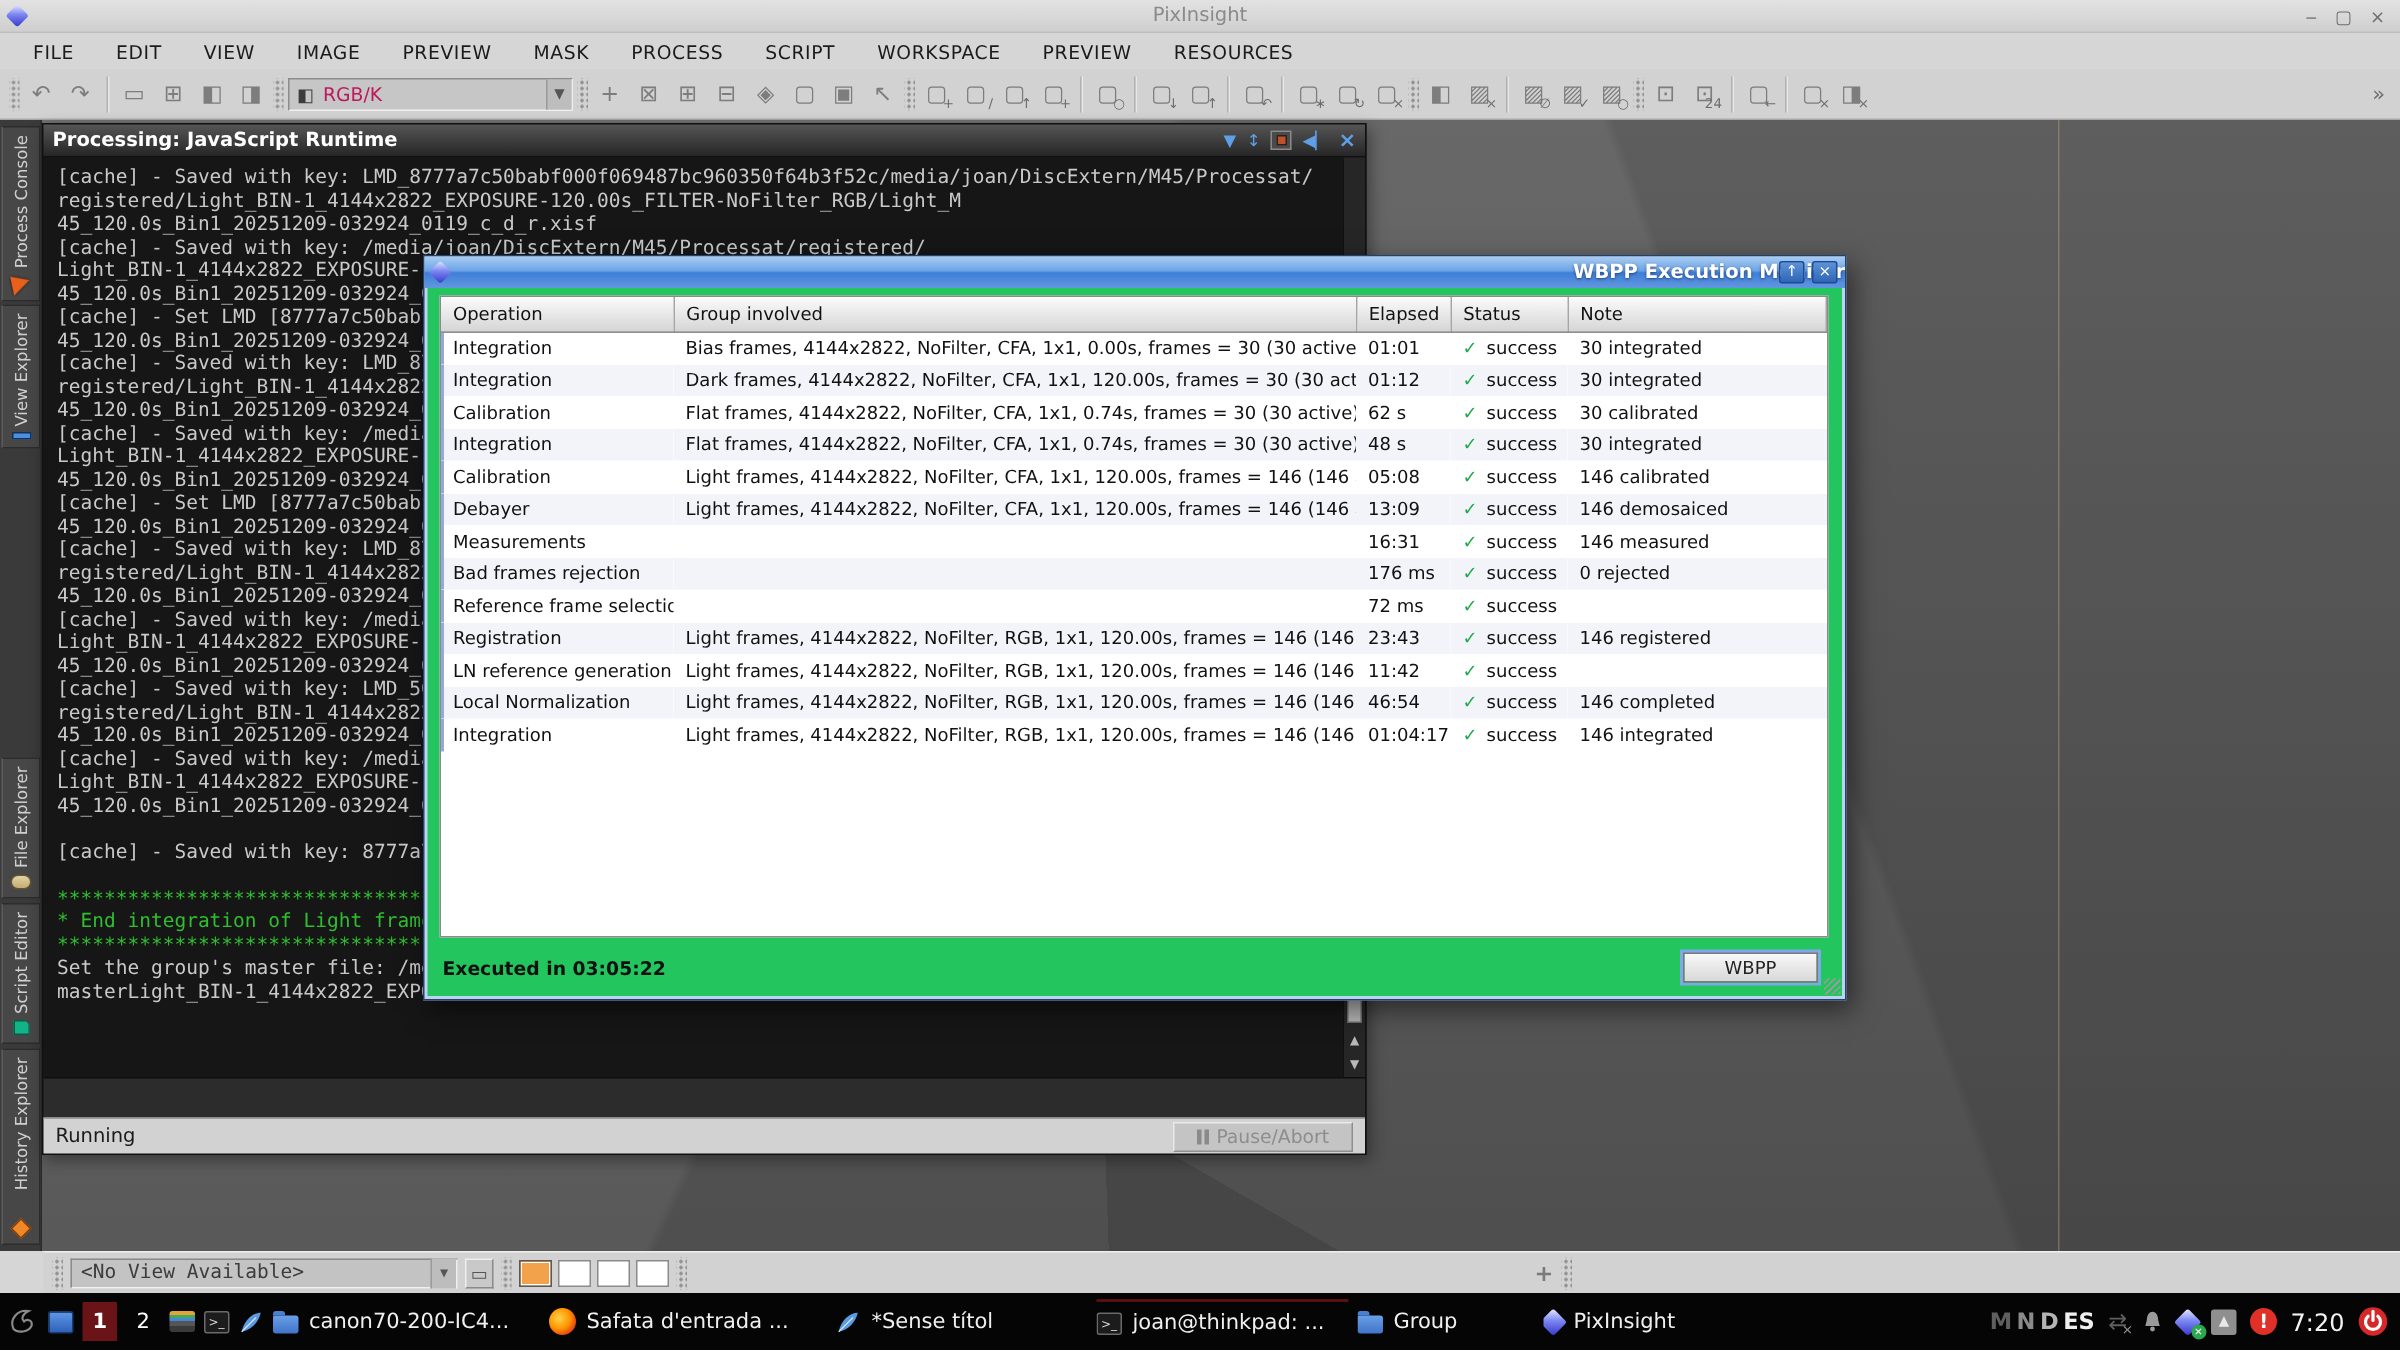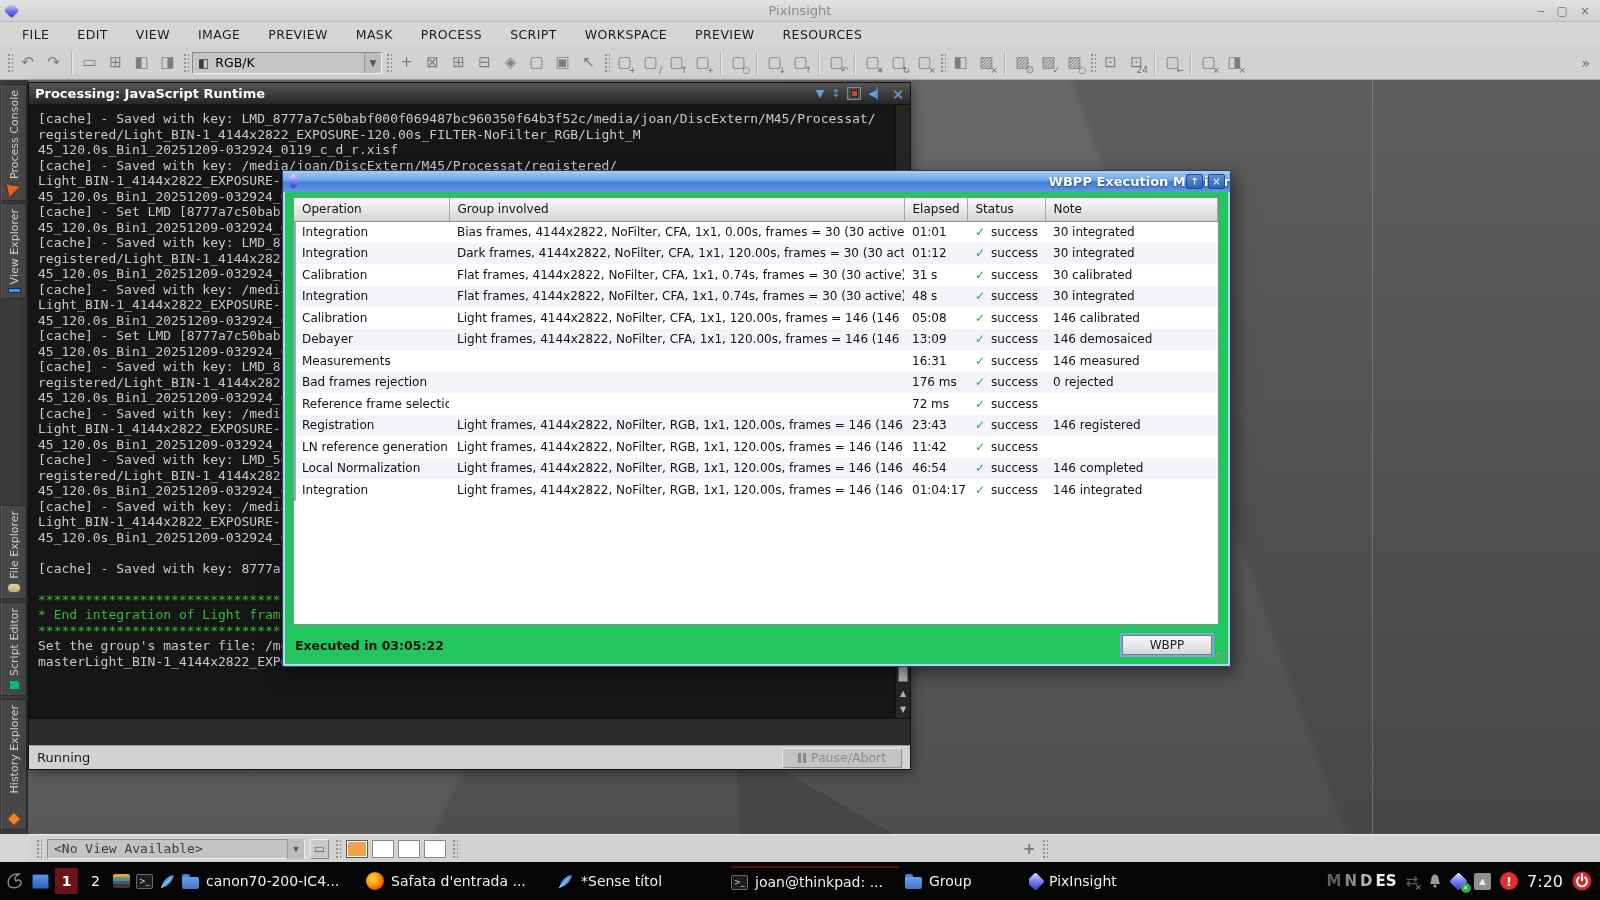--- a/index.html
+++ b/index.html
@@ -28,21 +28,21 @@
   .tb-sep{width:1px;height:24px;background:#b2b2b2;margin:0 3px;box-shadow:1px 0 0 #e8e8e8;}
   .tb-spacer{flex:1;}
   .tb-icon{position:relative;width:23px;height:22px;display:flex;align-items:center;justify-content:center;
     color:#7d7d7d;font-size:15px;}
   .tb-icon .base{line-height:1;}
   .tb-icon .badge{position:absolute;right:0;bottom:-1px;font-size:9px;color:#6c6c6c;line-height:1;}
   .tb-overflow{color:#6c6c6c;font-size:14px;padding:0 4px;}
   .tb-combo{width:190px;height:22px;background:#c6c6c6;border:1px solid;border-color:#8b8b8b #efefef #efefef #8b8b8b;
     display:flex;align-items:center;padding-left:5px;gap:6px;}
   .combo-ic{color:#3c3c3c;font-size:12px;line-height:1;}
-  .combo-txt{flex:1;font-size:12.5px;color:#000000;}
+  .combo-txt{flex:1;font-size:12.5px;color:#be185d;}
   .combo-arrow{width:17px;height:20px;background:#bdbdbd;border-left:1px solid #9a9a9a;color:#555;
     font-size:9px;display:flex;align-items:center;justify-content:center;}
 
   
   .desktop{position:absolute;left:0;top:80px;width:1600px;height:754px;}
   .workspace{position:absolute;inset:0;background-color:#606060;
     background-image:
       linear-gradient(115deg, rgba(255,255,255,0.06) 0%, rgba(255,255,255,0.06) 40%, transparent 40.4%),
       linear-gradient(250deg, rgba(0,0,0,0.10) 0%, rgba(0,0,0,0.10) 28%, transparent 28.4%),
       conic-gradient(from 120deg at 46% 88%, rgba(0,0,0,0.12) 0deg 58deg, transparent 58deg),
@@ -473,21 +473,21 @@
                 <tr>
                   <td class="col-0">Integration</td>
                   <td class="col-1">Dark frames, 4144x2822, NoFilter, CFA, 1x1, 120.00s, frames = 30 (30 active)</td>
                   <td class="col-2">01:12</td>
                   <td class="col-3"><span class="check">✓</span><span class="sttxt">success</span></td>
                   <td class="col-4">30 integrated</td>
                 </tr>
                 <tr>
                   <td class="col-0">Calibration</td>
                   <td class="col-1">Flat frames, 4144x2822, NoFilter, CFA, 1x1, 0.74s, frames = 30 (30 active)</td>
-                  <td class="col-2">31 s</td>
+                  <td class="col-2">62 s</td>
                   <td class="col-3"><span class="check">✓</span><span class="sttxt">success</span></td>
                   <td class="col-4">30 calibrated</td>
                 </tr>
                 <tr>
                   <td class="col-0">Integration</td>
                   <td class="col-1">Flat frames, 4144x2822, NoFilter, CFA, 1x1, 0.74s, frames = 30 (30 active)</td>
                   <td class="col-2">48 s</td>
                   <td class="col-3"><span class="check">✓</span><span class="sttxt">success</span></td>
                   <td class="col-4">30 integrated</td>
                 </tr>

